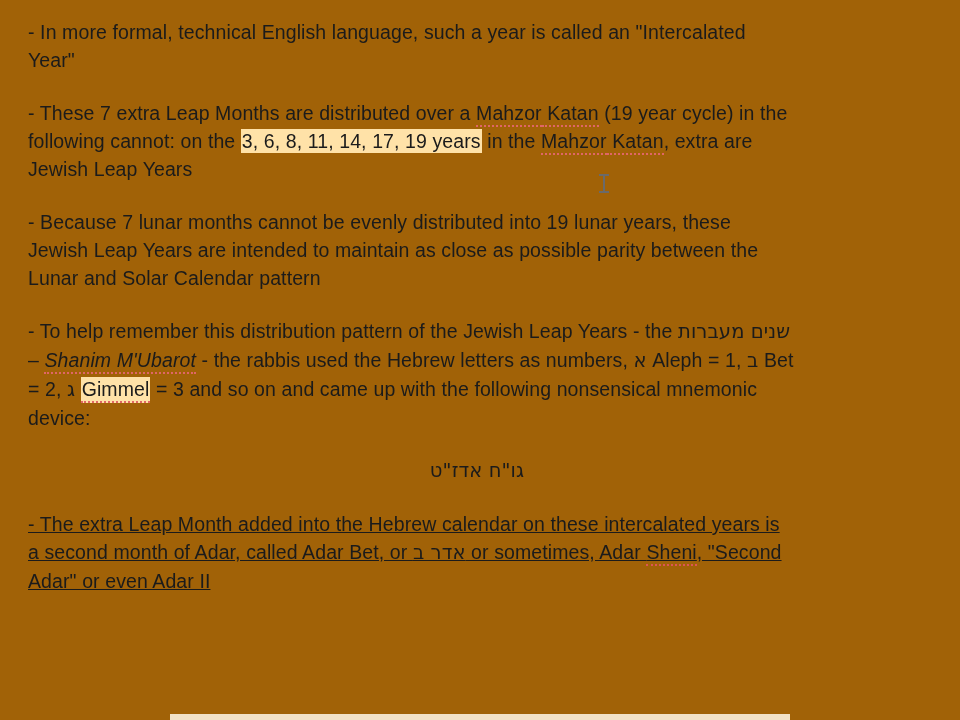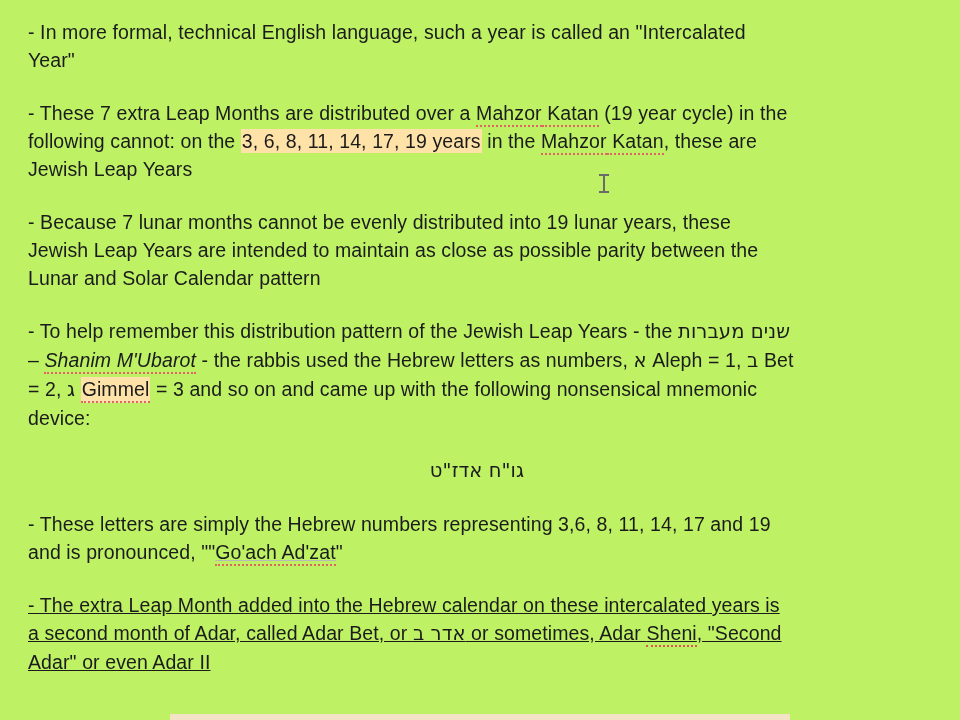--- a/index.html
+++ b/index.html
@@ -11,21 +11,21 @@
     width: 960px;
     height: 720px;
     overflow: hidden;
     font-family: "Liberation Sans", sans-serif;
     color: #1b1b1b;
   }
   .page {
     position: relative;
     width: 960px;
     height: 720px;
-    background: #bef264;
+    background: #a16207;
     box-sizing: border-box;
     padding: 18px 34px 10px 28px;
   }
   .doc {
     font-size: 19.5px;
     line-height: 28px;
     letter-spacing: 0.1px;
   }
   .para {
     margin: 0 0 25px 0;
@@ -95,43 +95,39 @@
 <div class="page">
   <div class="doc">
 
     <p class="para">
       <span>- In more formal, technical English language, such a year is called an "Intercalated</span><br>
       <span>Year"</span>
     </p>
 
     <p class="para">
       <span>- These 7 extra Leap Months are distributed over a </span><span class="spell">Mahzor</span><span class="spell"> Katan</span><span> (19 year cycle) in the</span><br>
-      <span>following cannot:  on the </span><span class="hl">3, 6, 8, 11, 14, 17, 19 years</span><span> in the </span><span class="spell">Mahzor</span><span class="spell"> Katan</span><span>, these are</span><br>
+      <span>following cannot:  on the </span><span class="hl">3, 6, 8, 11, 14, 17, 19 years</span><span> in the </span><span class="spell">Mahzor</span><span class="spell"> Katan</span><span>, extra are</span><br>
       <span>Jewish Leap Years</span>
     </p>
 
     <p class="para">
       <span>- Because 7 lunar months cannot be evenly distributed into 19 lunar years, these</span><br>
       <span>Jewish Leap Years are intended to maintain as close as possible parity between the</span><br>
       <span>Lunar and Solar Calendar pattern</span>
     </p>
 
     <p class="para">
       <span>- To help remember this distribution pattern of the Jewish Leap Years - the </span><span class="heb">שנים מעברות</span><br>
       <span>– </span><span class="ital spell">Shanim M'Ubarot</span><span> - the rabbis used the Hebrew letters as numbers, </span><span class="heb">א</span><span> Aleph = 1, </span><span class="heb">ב</span><span> Bet</span><br>
       <span>= 2, </span><span class="heb">ג</span><span>&nbsp;</span><span class="hl spell">Gimmel</span><span>  = 3 and so on and came up with the following nonsensical mnemonic</span><br>
       <span>device:</span>
     </p>
 
     <p class="para center heb">גו"ח אדז"ט</p>
 
-    <p class="para">
-      <span>- These letters are simply the Hebrew numbers representing 3,6, 8, 11, 14, 17 and 19</span><br>
-      <span>and is pronounced, ""</span><span class="underline spell">Go'ach Ad'zat</span><span>"</span>
-    </p>
 
     <p class="para">
       <span>- The extra Leap Month added into the Hebrew calendar on these intercalated years is</span><br>
       <span>a second month of Adar, called Adar Bet, or </span><span class="heb">אדר ב</span><span> or sometimes, Adar </span><span class="spell spell-red">Sheni</span><span>, "Second</span><br>
       <span>Adar" or even Adar II</span>
     </p>
 
   </div>
 
   <div class="cursor"></div>

